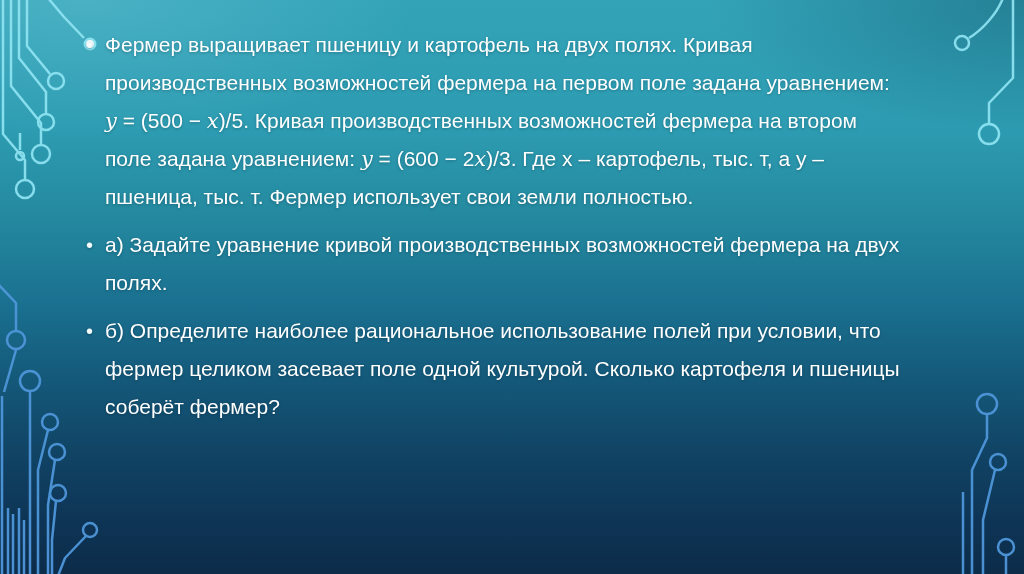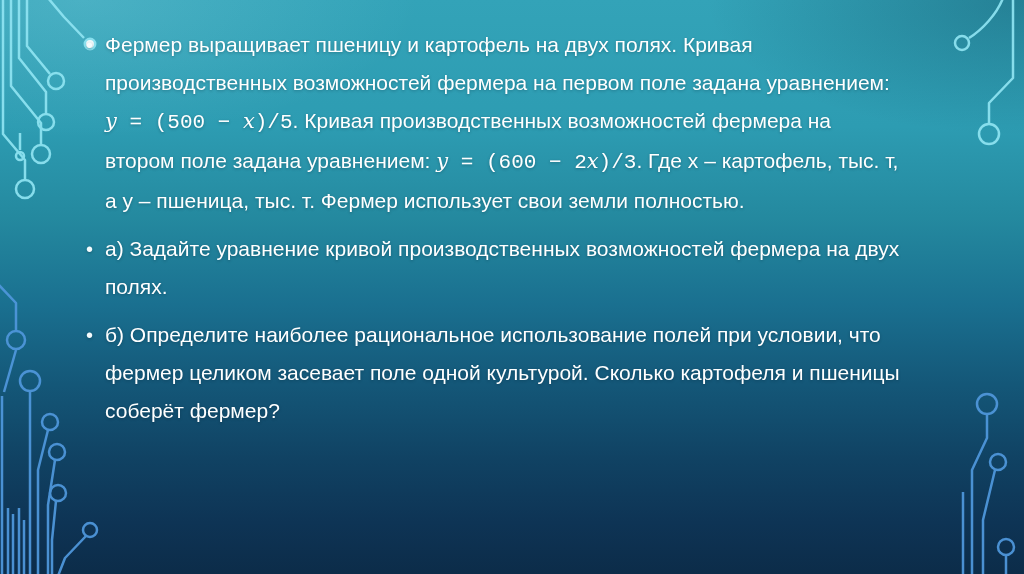--- a/index.html
+++ b/index.html
@@ -25,21 +25,21 @@
   ul.bullets li{
     position:relative;
     font-size:21px;line-height:38px;
     margin:0 0 10px 0;
     text-shadow:0 1px 3px rgba(0,25,40,0.30);
   }
   .dot{
     position:absolute;left:-19px;top:0;
     font-size:20px;line-height:38px;color:#f4fbfd;
   }
-  .m{font-family:Liberation Mono, monospace;margin-top:24px;}
+  .m{font-family:Liberation Sans, sans-serif;margin-top:24px;}
   .mi{font-family:"DejaVu Serif", serif;font-style:italic;}
 </style>
 </head>
 <body>
 
 <div class="slide">
 
   <svg class="decor" width="1024" height="574" viewBox="0 0 1024 574">
 
     <g stroke="#8fe4f2" stroke-width="2.5" fill="none" stroke-linejoin="round" opacity="0.92">

